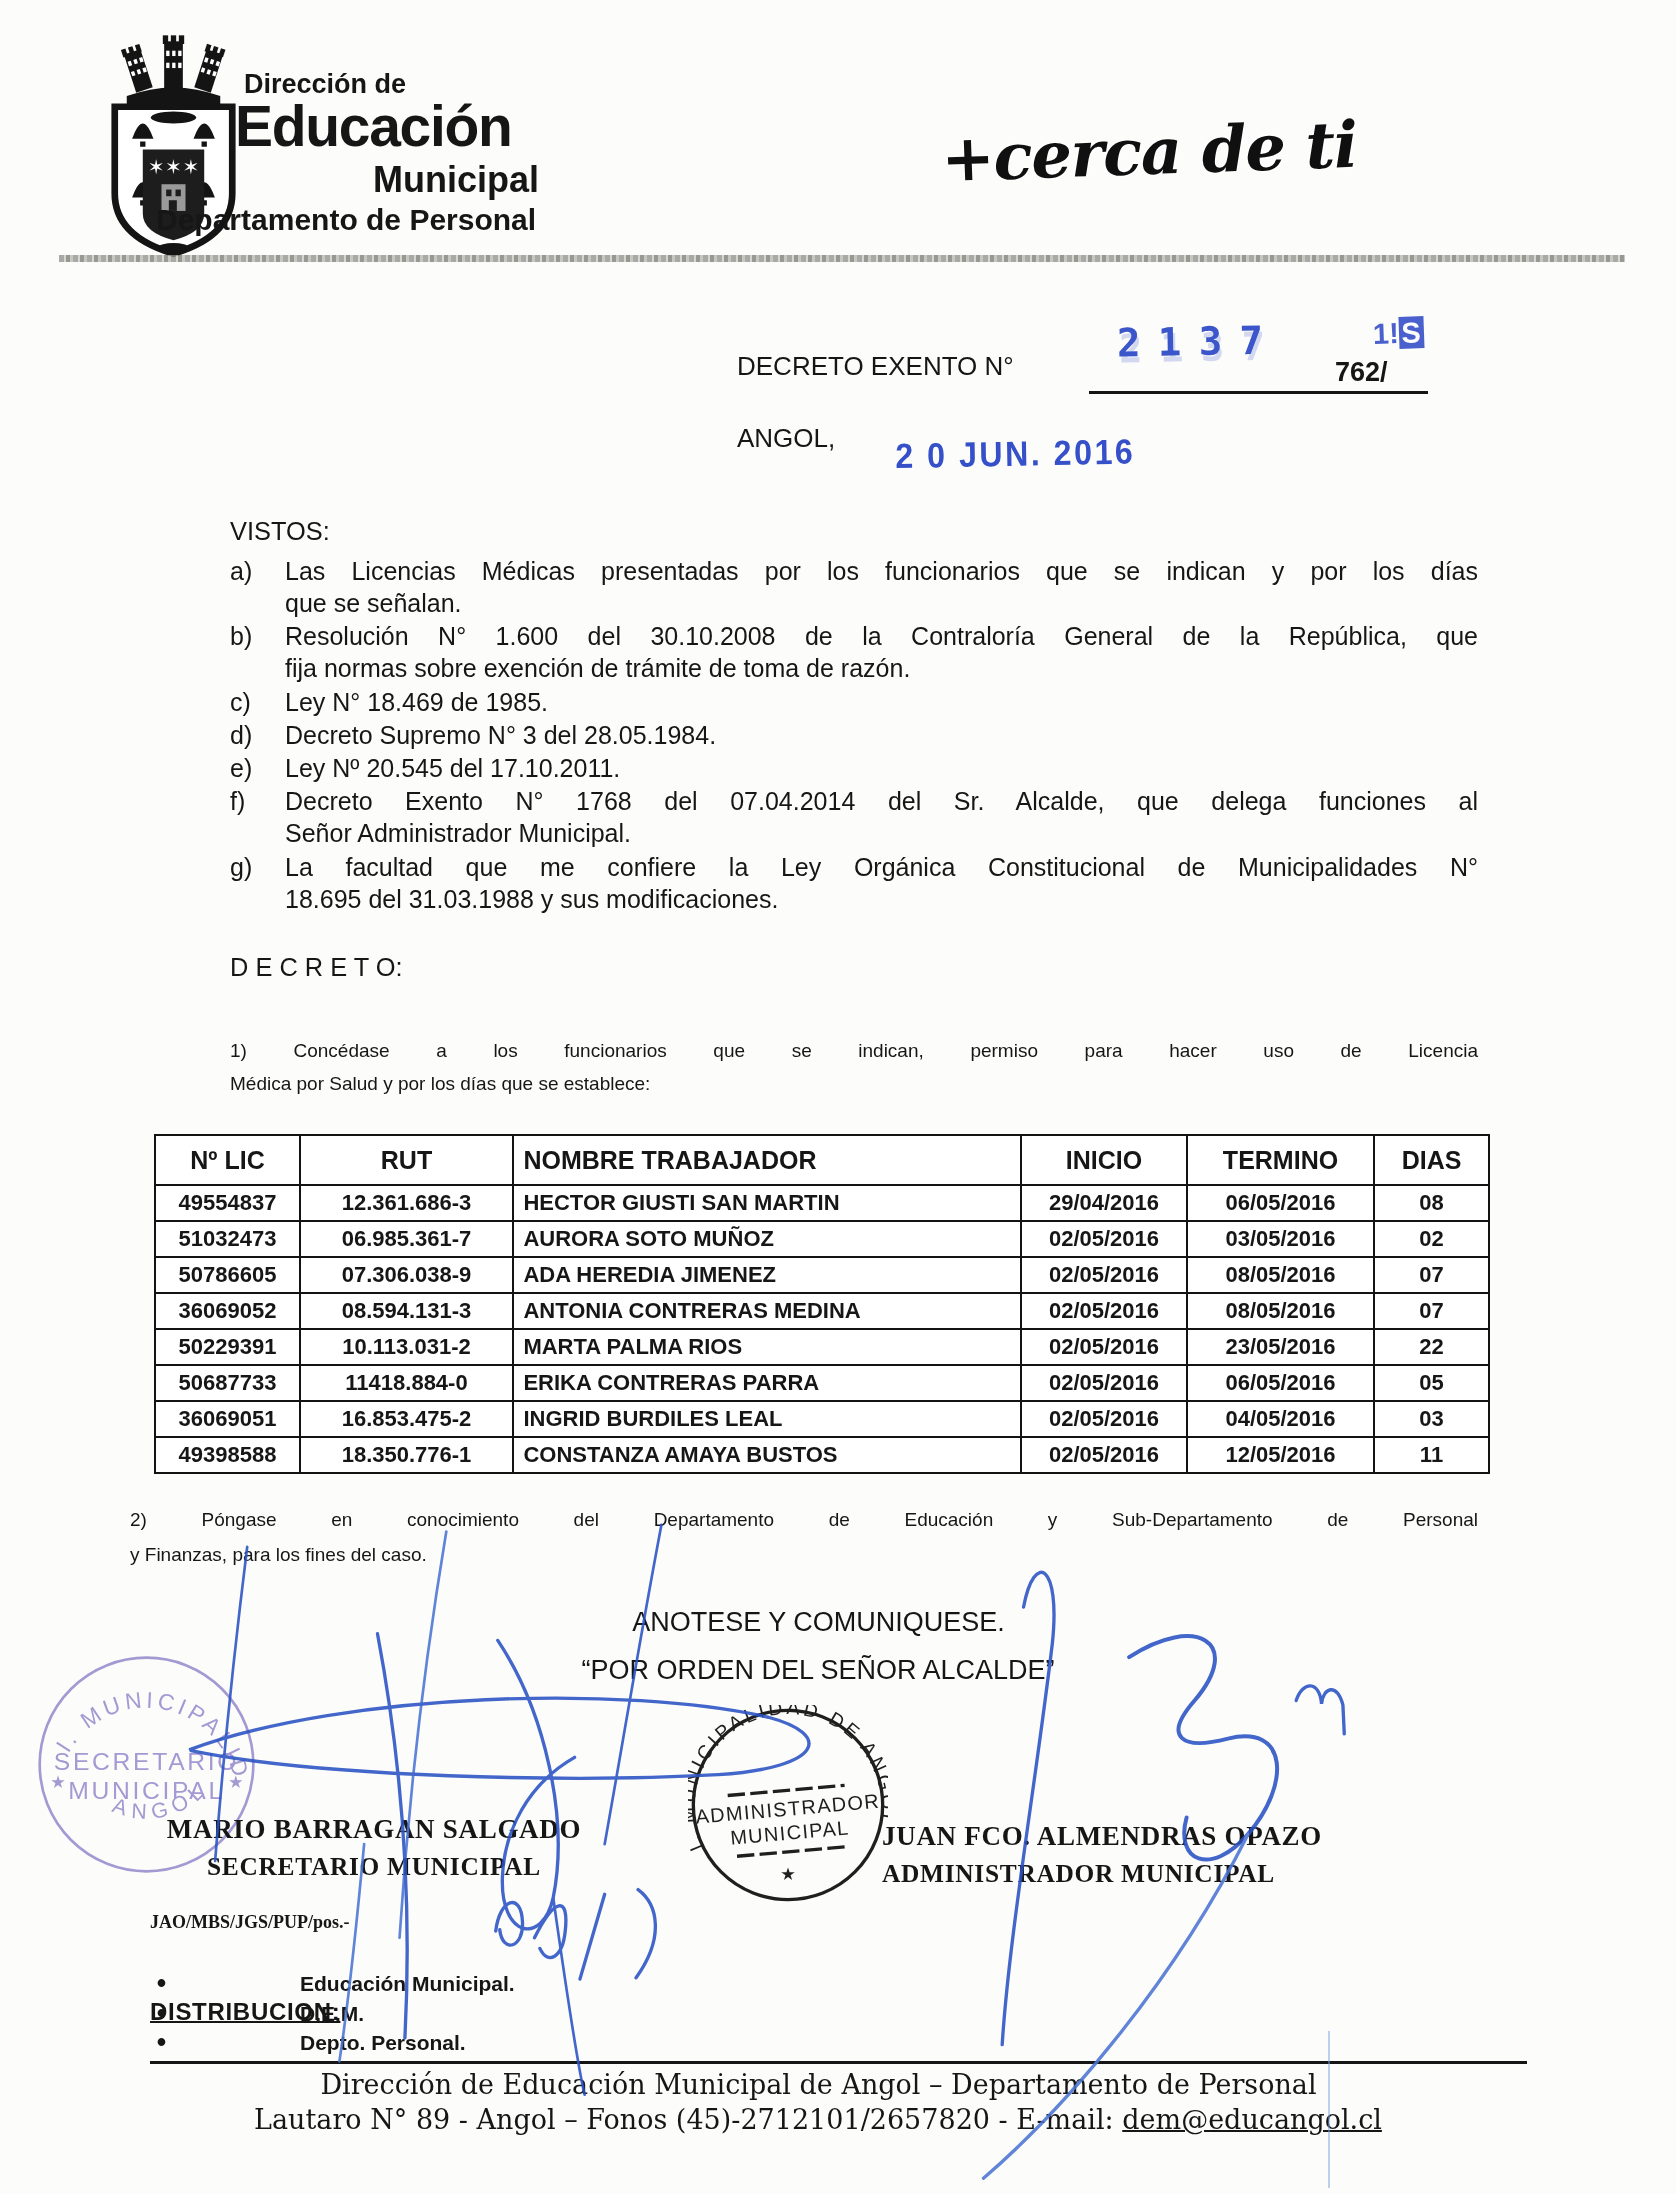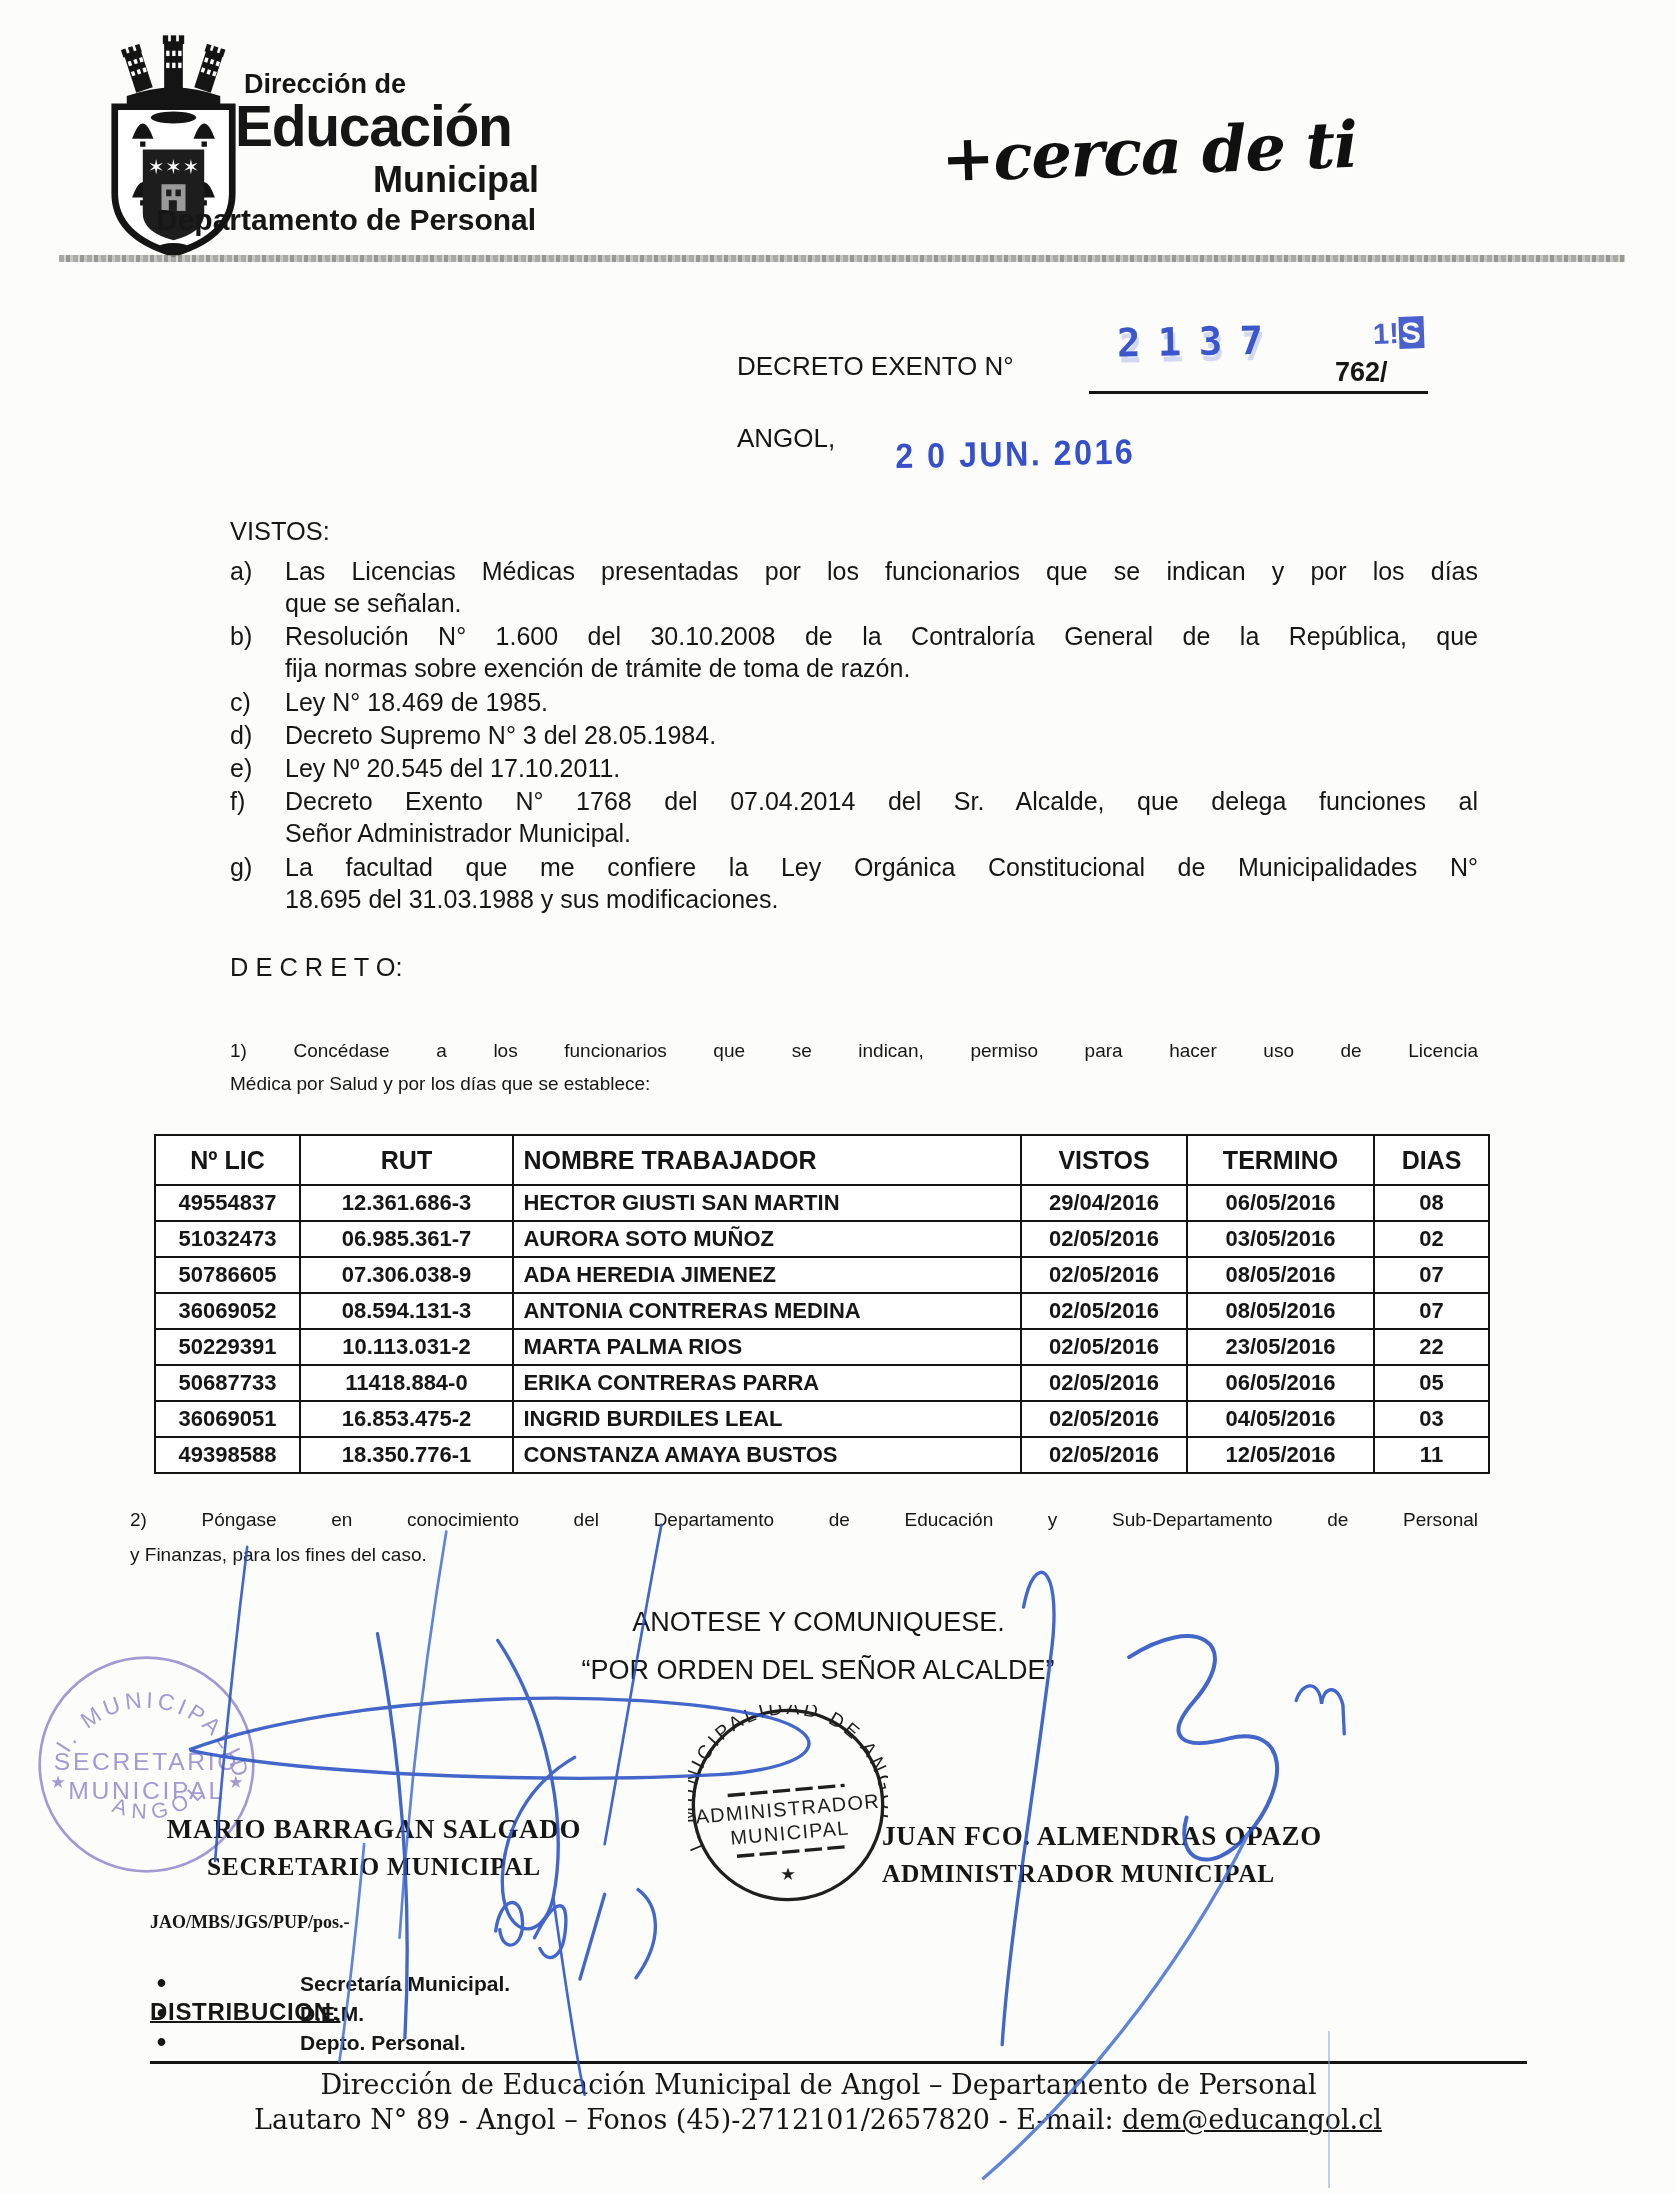--- a/index.html
+++ b/index.html
@@ -221,21 +221,21 @@
         <col style="width:508px">
         <col style="width:166px">
         <col style="width:187px">
         <col style="width:115px">
       </colgroup>
     <tbody>
         <tr>
       <th>Nº LIC</th>
       <th>RUT</th>
       <th style="text-align:left;padding-left:9.4px;">NOMBRE TRABAJADOR</th>
-      <th>VISTOS</th>
+      <th>INICIO</th>
       <th>TERMINO</th>
       <th>DIAS</th>
     </tr>
     <tr>
       <td>49554837</td>
           <td>12.361.686-3</td>
           <td class="name">HECTOR GIUSTI SAN MARTIN</td>
           <td>29/04/2016</td>
           <td>06/05/2016</td>
           <td>08</td>
@@ -353,21 +353,21 @@
   </div>
   <div class="abs sig-block" style="left:882px;top:1821px;width:494px;text-align:left;">
     <div class="sig-name">JUAN FCO. ALMENDRAS OPAZO</div>
     <div class="sig-title">ADMINISTRADOR MUNICIPAL</div>
   </div>
 
   <div class="abs initials" style="left:150px;top:1912px;">JAO/MBS/JGS/PUP/pos.-</div>
   <div class="abs dist-label" style="left:150px;top:1998px;">DISTRIBUCION:</div>
   <div class="abs dist-row" style="left:150px;top:1972px;width:601px;">
     <span class="dist-bullet">•</span>
-    <span class="dist-text">Secretaría Municipal.</span>
+    <span class="dist-text">Educación Municipal.</span>
   </div>
   <div class="abs dist-row" style="left:150px;top:2002px;width:601px;">
     <span class="dist-bullet">•</span>
     <span class="dist-text">D.E.M.</span>
   </div>
   <div class="abs dist-row" style="left:150px;top:2031px;width:601px;">
     <span class="dist-bullet">•</span>
     <span class="dist-text">Depto. Personal.</span>
   </div>
 

